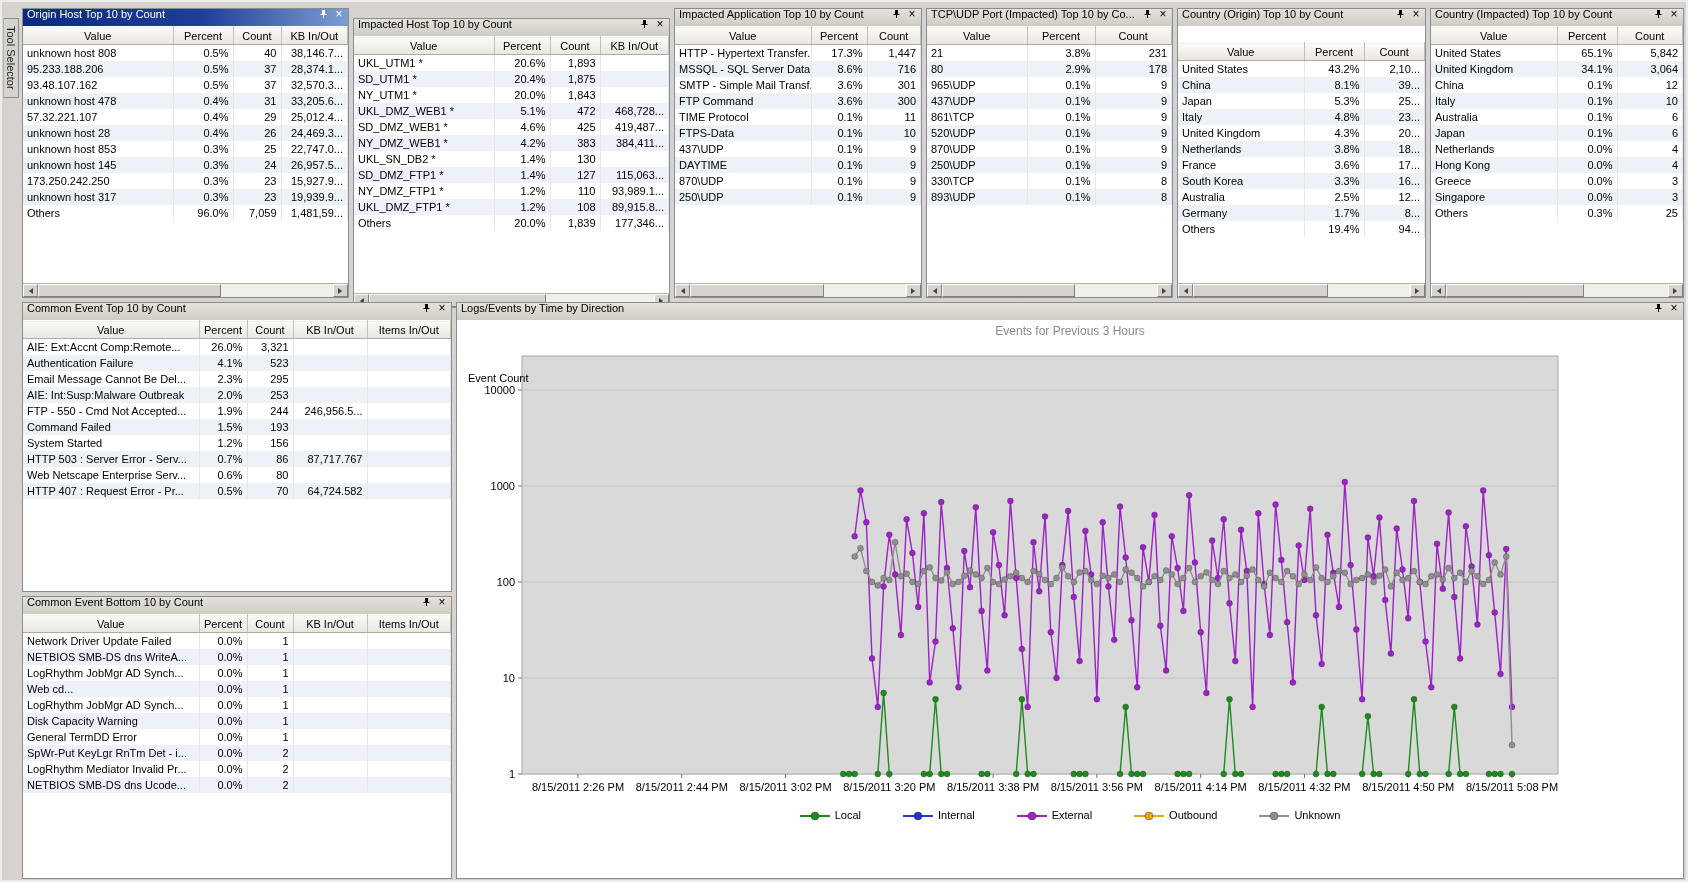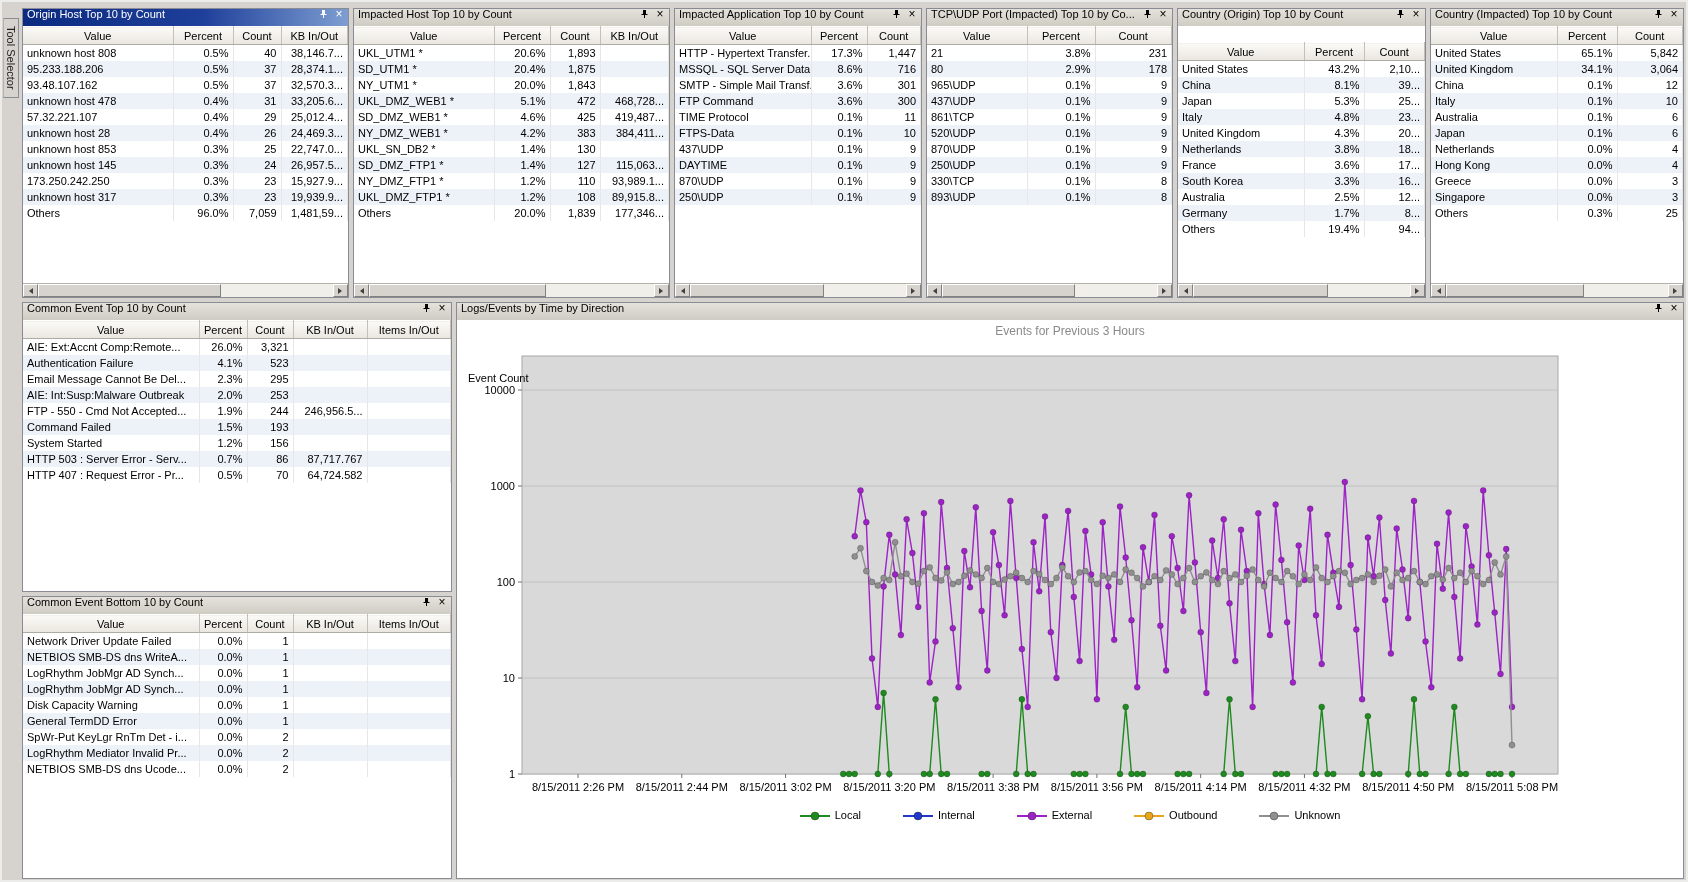--- a/index.html
+++ b/index.html
@@ -45,21 +45,21 @@
   td.left { text-align:left; } td.right { text-align:right; }
   
   .hscroll { flex:0 0 14px; height:14px; background:#d6d3ce; display:flex; border-top:1px solid #b5b2aa; }
   .sb-btn { width:15px; background:#d6d3ce; border:1px solid; border-color:#fff #808080 #808080 #fff; display:flex; align-items:center; justify-content:center; }
   .tri-left { width:0; height:0; border:3px solid transparent; border-right:4px solid #404040; margin-left:-2px; }
   .tri-right { width:0; height:0; border:3px solid transparent; border-left:4px solid #404040; margin-right:-2px; }
   .sb-track { flex:1; background:#f1efe9; position:relative; }
   .sb-thumb { position:absolute; left:0; top:0; bottom:0; width:62%; background:#d6d3ce; border:1px solid; border-color:#fff #808080 #808080 #fff; }
   
   #p0 { left:20px;  top:6px;   width:327px; height:290px; }
-  #p1 { left:351px; top:6px;   width:317px; height:290px; }
+  #p1 { left:351px; top:16px;   width:317px; height:290px; }
   #p2 { left:672px; top:6px;   width:248px; height:290px; }
   #p3 { left:924px; top:6px;   width:247px; height:290px; }
   #p4 { left:1175px;top:6px;   width:249px; height:290px;gap:16px; }
   #p5 { left:1428px;top:6px;   width:254px; height:290px; }
   #p6 { left:20px;  top:300px; width:430px; height:290px; }
   #p7 { left:20px;  top:594px; width:430px; height:283px; }
   #chartPanel { left:454px; top:300px; width:1228px; height:577px; }
   
   .chart-body { flex:1; background:#fff; display:flex; flex-direction:column; overflow:hidden; }
   .chart-title { height:22px; line-height:22px; text-align:center; color:#8a8a8a; font-size:12px; }
@@ -738,20 +738,27 @@
               <td class="right"></td>
             </tr>
             <tr>
               <td class="left">HTTP 503 : Server Error - Serv...</td>
               <td class="right">0.7%</td>
               <td class="right">86</td>
               <td class="right">87,717.767</td>
               <td class="right"></td>
             </tr>
             <tr>
+              <td class="left">Web Netscape Enterprise Serv...</td>
+              <td class="right">0.6%</td>
+              <td class="right">80</td>
+              <td class="right"></td>
+              <td class="right"></td>
+            </tr>
+            <tr>
               <td class="left">HTTP 407 : Request Error - Pr...</td>
               <td class="right">0.5%</td>
               <td class="right">70</td>
               <td class="right">64,724.582</td>
               <td class="right"></td>
             </tr>
           </tbody>
         </table>
       </div>
   </div>
@@ -791,20 +798,27 @@
             </tr>
             <tr>
               <td class="left">NETBIOS SMB-DS dns WriteA...</td>
               <td class="right">0.0%</td>
               <td class="right">1</td>
               <td class="right"></td>
               <td class="right"></td>
             </tr>
             <tr>
               <td class="left">LogRhythm JobMgr AD Synch...</td>
+              <td class="right">0.0%</td>
+              <td class="right">1</td>
+              <td class="right"></td>
+              <td class="right"></td>
+            </tr>
+            <tr>
+              <td class="left">Web cd...</td>
               <td class="right">0.0%</td>
               <td class="right">1</td>
               <td class="right"></td>
               <td class="right"></td>
             </tr>
             <tr>
               <td class="left">LogRhythm JobMgr AD Synch...</td>
               <td class="right">0.0%</td>
               <td class="right">1</td>
               <td class="right"></td>

